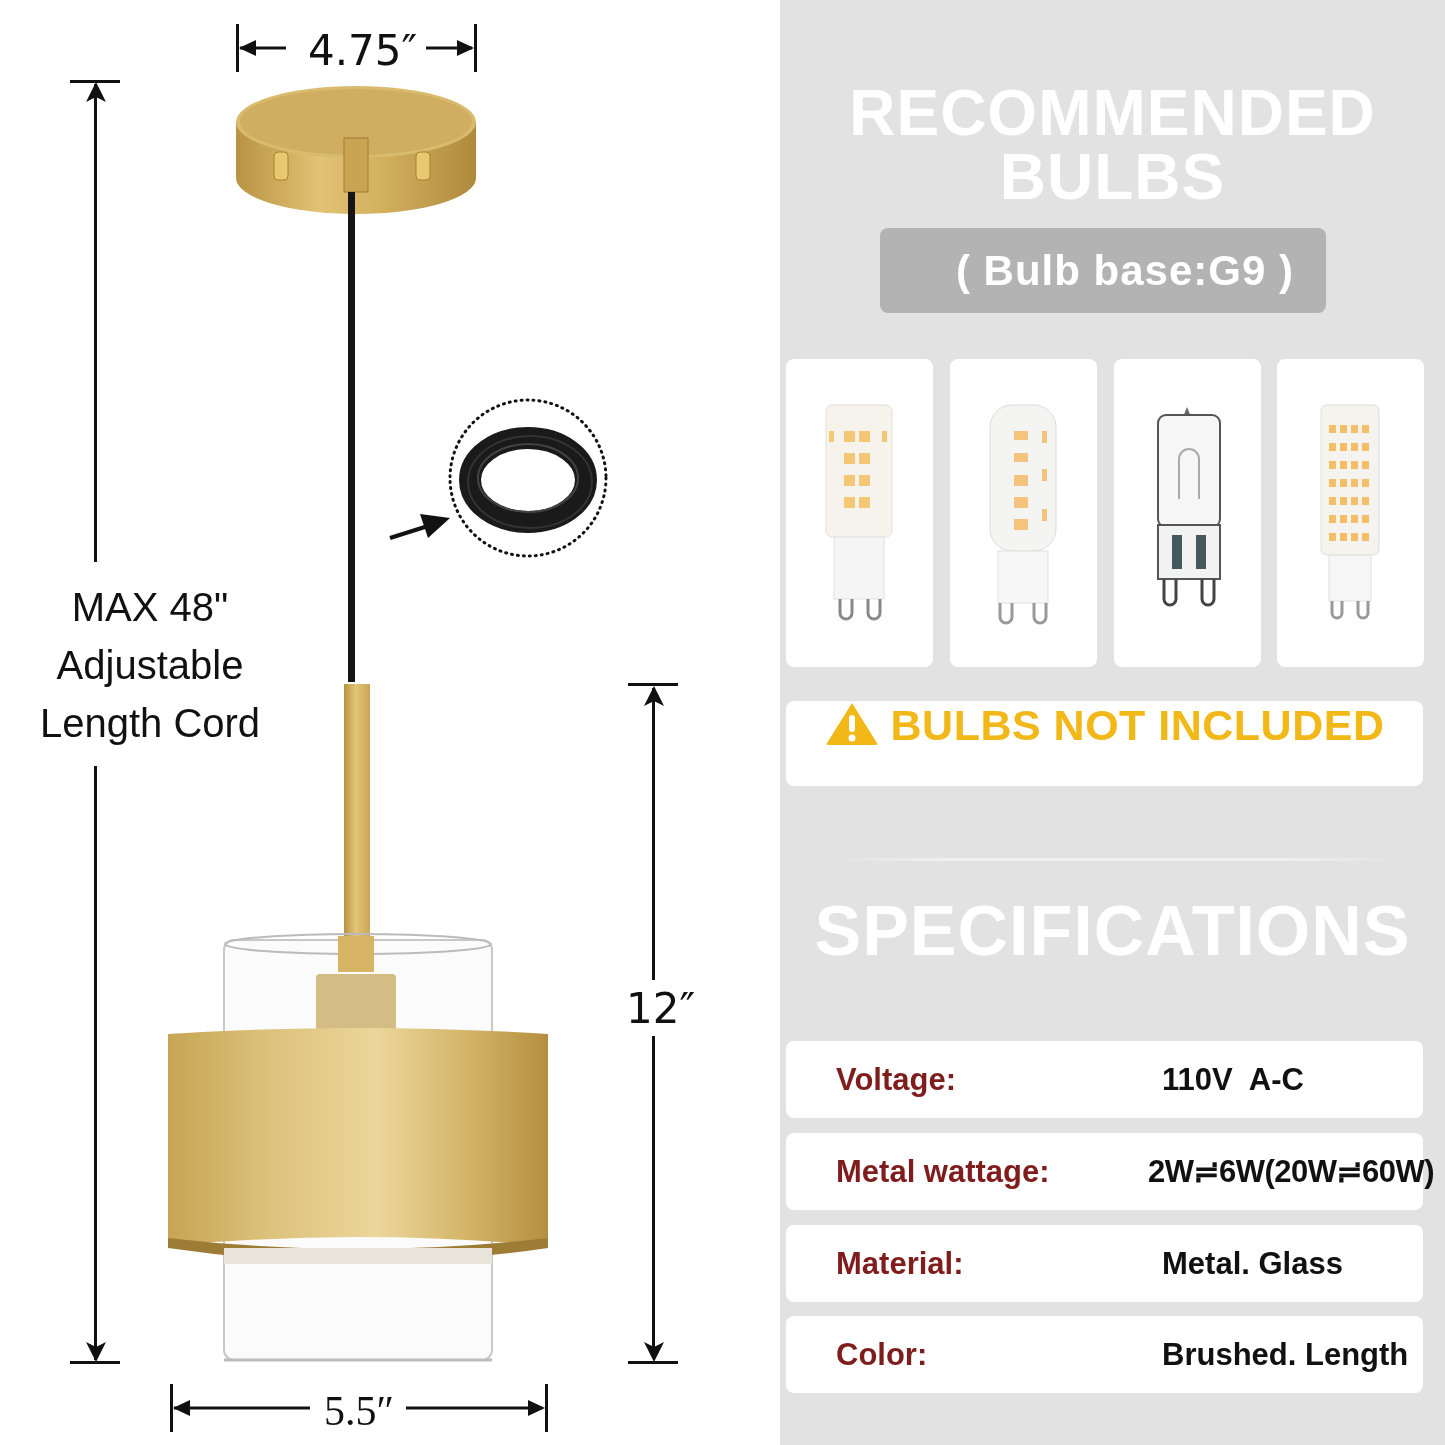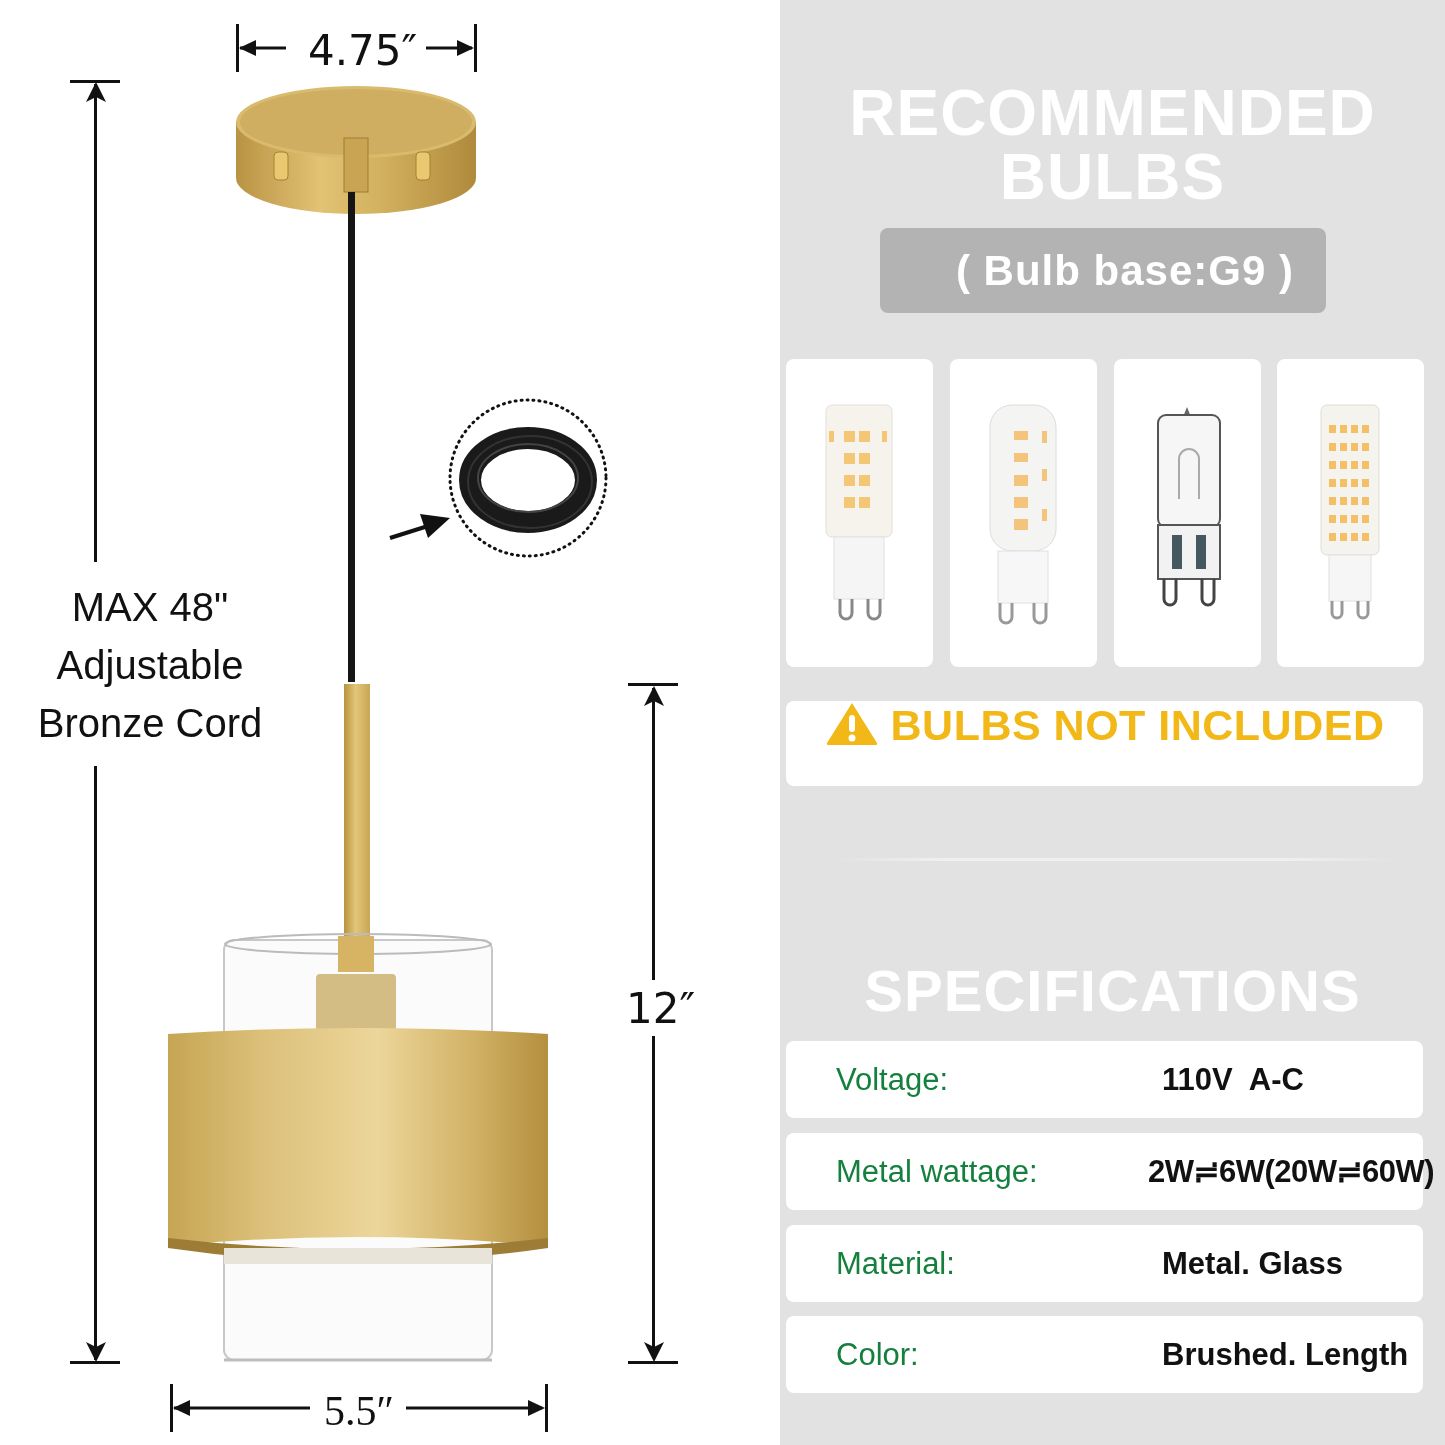--- a/index.html
+++ b/index.html
@@ -17,21 +17,21 @@
 
   
   .right { position: absolute; left: 780px; top: 0; width: 665px; height: 1445px; background: #e2e2e2; }
   .h-title { position: absolute; left: 0; width: 665px; text-align: center; color: #ffffff; font-weight: bold; font-family: "Liberation Sans", sans-serif; letter-spacing: 1px; }
   .badge { position: absolute; left: 100px; top: 228px; width: 446px; height: 85px; background: #b3b3b3; border-radius: 8px; color: #fff; font-weight: bold; font-size: 42px; text-align: center; line-height: 85px; letter-spacing: 1px; padding-left: 44px; }
   .bulb-card { position: absolute; top: 359px; width: 147px; height: 308px; background: #fff; border-radius: 8px; }
   .warn-box { position: absolute; left: 6px; top: 701px; width: 637px; height: 85px; background: #fff; border-radius: 8px; display: flex; align-items: flex-start; justify-content: center; gap: 12px; }
   .warn-text { color: #f2b817; font-weight: bold; font-size: 43px; letter-spacing: 0.5px; }
   .divider { position: absolute; left: 55px; top: 858px; width: 560px; height: 3px; background: linear-gradient(90deg, rgba(255,255,255,0), rgba(240,240,240,1) 20%, rgba(240,240,240,1) 80%, rgba(255,255,255,0)); }
   .spec-row { position: absolute; left: 6px; width: 637px; height: 77px; background: #fff; border-radius: 8px; }
-  .spec-label { position: absolute; left: 50px; top: 0; line-height: 77px; font-size: 31px; font-weight: normal; color: #15803d; }
+  .spec-label { position: absolute; left: 50px; top: 0; line-height: 77px; font-size: 31px; font-weight: bold; color: #7f1d1d; }
   .spec-value { position: absolute; left: 376px; top: 0; line-height: 77px; font-size: 31px; font-weight: bold; color: #111; white-space: nowrap; }
 </style>
 </head>
 <body>
 
 <div class="left">
 
   <div class="vline" style="left:236px; top:24px; height:48px;"></div>
   <div class="vline" style="left:474px; top:24px; height:48px;"></div>
   <svg class="abs" style="left:236px; top:36px;" width="241" height="24">
@@ -77,21 +77,21 @@
   <div class="vline" style="left:94px; top:766px; height:594px;"></div>
   <svg class="abs" style="left:84px; top:82px;" width="24" height="24">
       <polygon points="12,0 2,20 12,15 22,20" fill="#111"></polygon>
     </svg>
   <svg class="abs" style="left:84px; top:1340px;" width="24" height="22">
       <polygon points="12,22 2,2 12,7 22,2" fill="#111"></polygon>
     </svg>
   <div class="cord-label">
     <span>MAX 48"</span>
     <span>Adjustable</span>
-    <span>Bronze Cord</span>
+    <span>Length Cord</span>
   </div>
 
   <div class="abs" style="left:344px; top:684px; width:26px; height:256px; background:linear-gradient(90deg,#b8933f,#e3c67a 45%,#c9a652);"></div>
 
   <svg class="abs" style="left:160px; top:926px;" width="400" height="446">
     <defs>
       <linearGradient id="bandG" x1="0" x2="1">
         <stop offset="0" stop-color="#c6a553"></stop>
         <stop offset="0.25" stop-color="#dcc07a"></stop>
         <stop offset="0.55" stop-color="#ecd69a"></stop>
@@ -235,21 +235,21 @@
     <svg width="54" height="46" viewBox="0 0 54 46">
       <path d="M27 2 L52 42 Q53 44 50 44 L4 44 Q1 44 2 42 Z" fill="#f2b817"></path>
       <rect x="24" y="14" width="6" height="17" rx="3" fill="#fff"></rect>
       <circle cx="27" cy="37" r="3.5" fill="#fff"></circle>
     </svg>
     <span class="warn-text">BULBS NOT INCLUDED</span>
   </div>
 
   <div class="divider"></div>
 
-  <div class="h-title" style="top:958px; font-size:58px; line-height:66px;">SPECIFICATIONS</div>
+  <div class="h-title" style="top:898px; font-size:70px; line-height:66px;">SPECIFICATIONS</div>
 
   <div class="spec-row" style="top:1041px;">
     <span class="spec-label">Voltage:</span>
     <span class="spec-value" style="white-space:pre;">110V  A-C</span>
   </div>
   <div class="spec-row" style="top:1133px;">
     <span class="spec-label">Metal wattage:</span>
     <span class="spec-value" style="left:362px; letter-spacing:-0.5px;">2W≓6W(20W≓60W)</span>
   </div>
   <div class="spec-row" style="top:1225px;">

